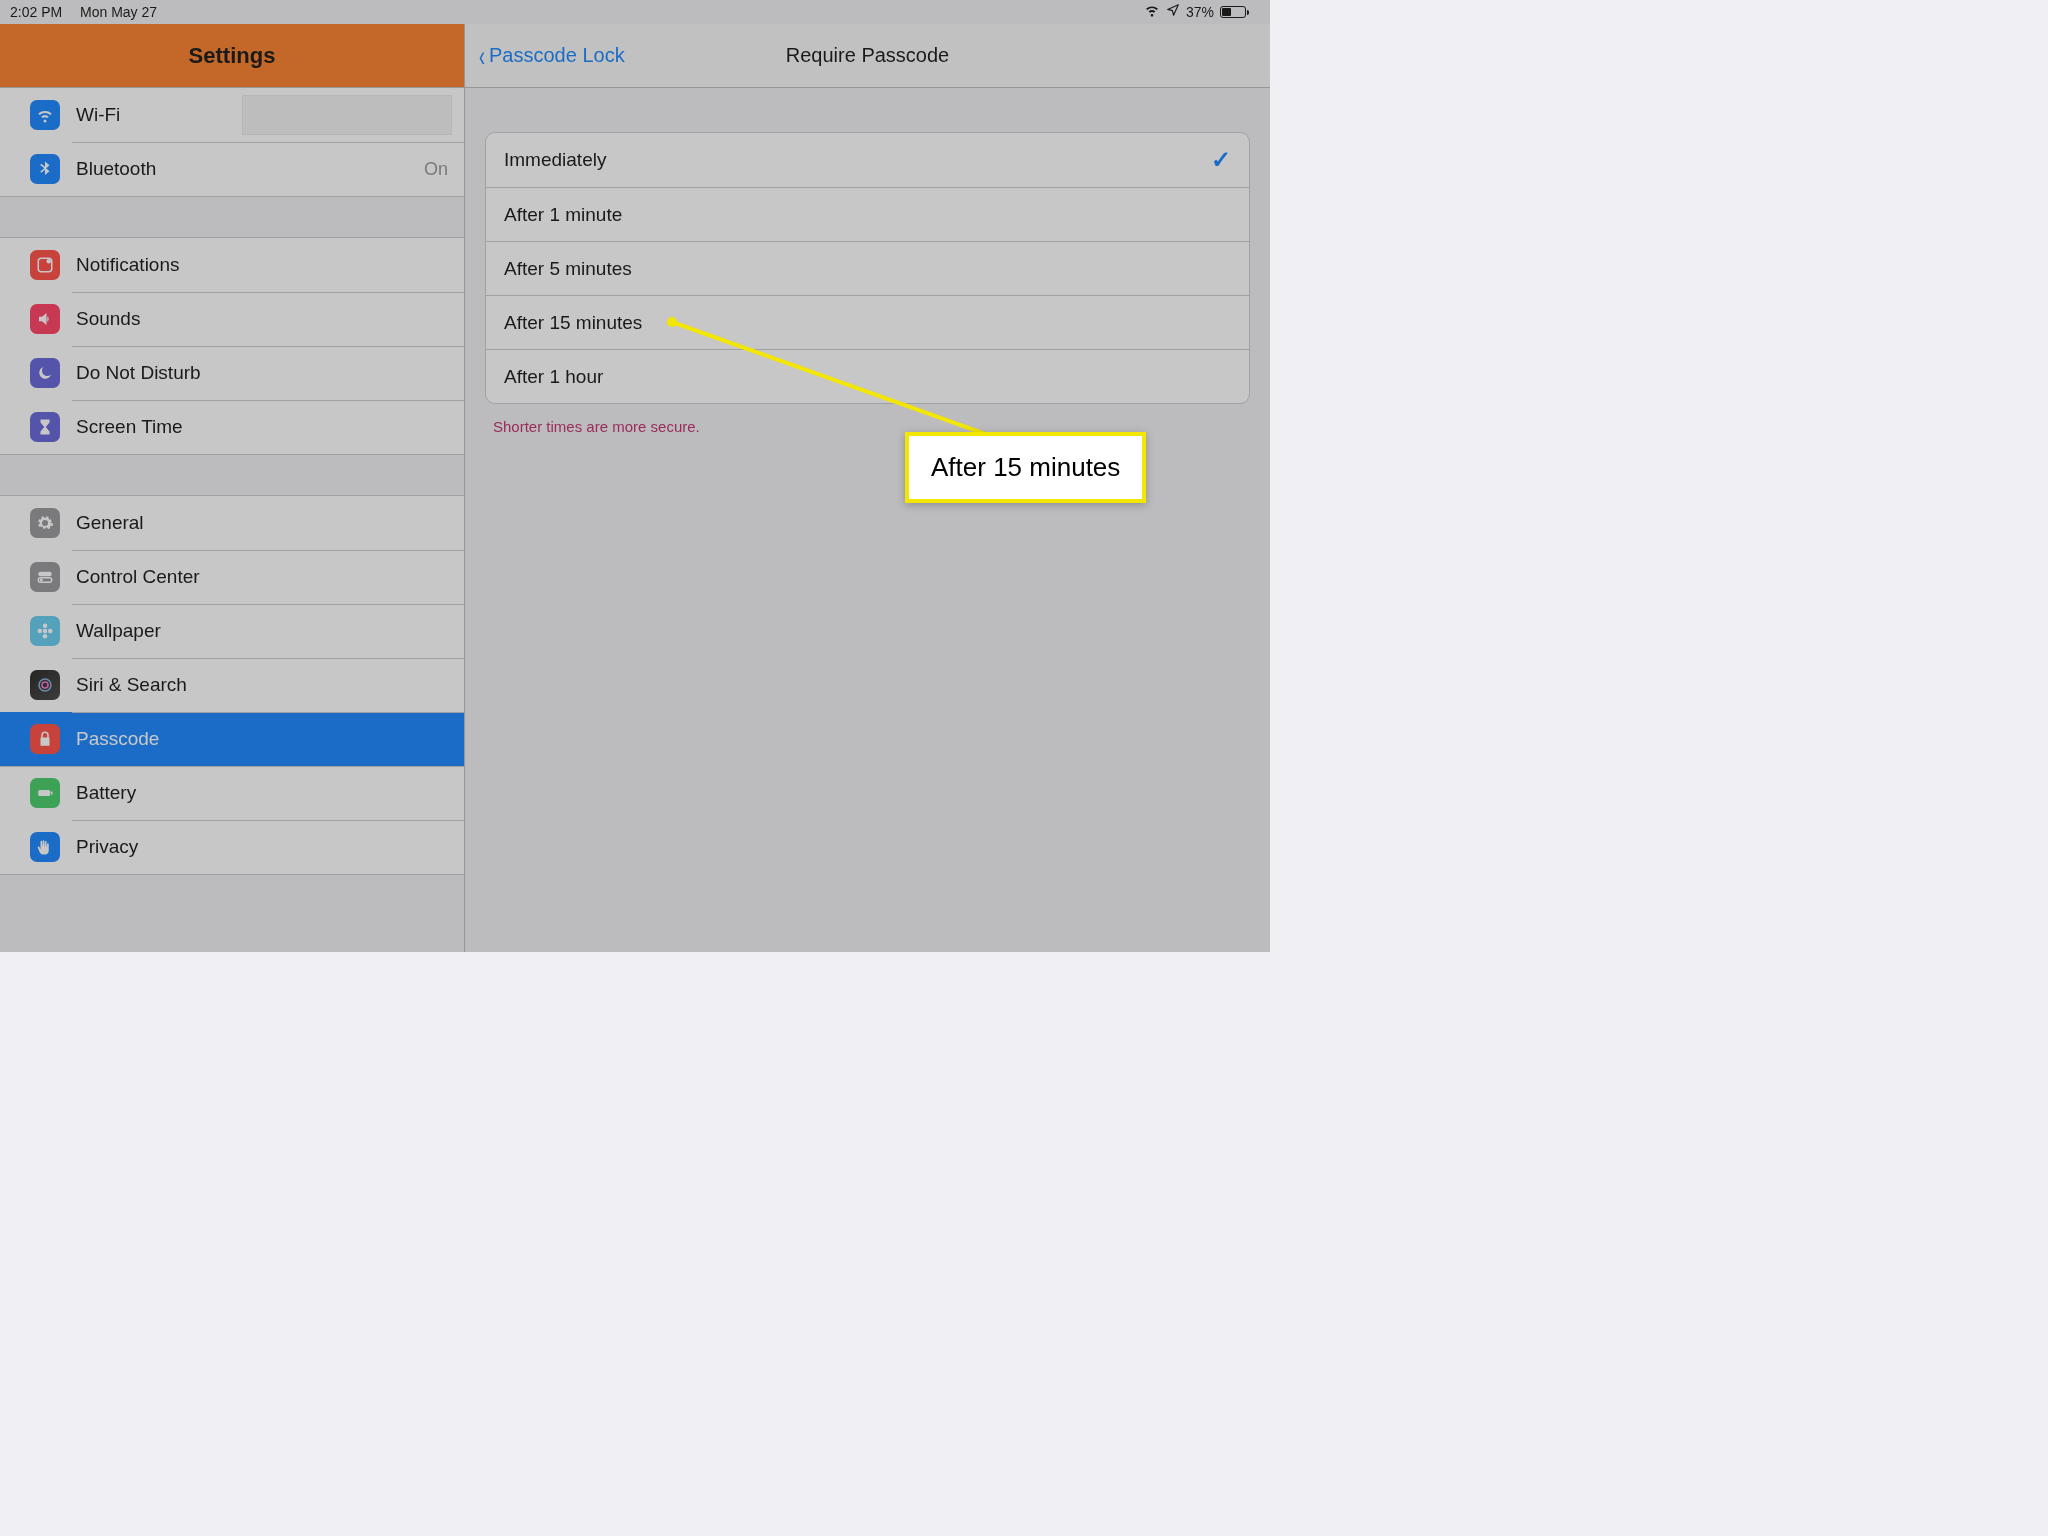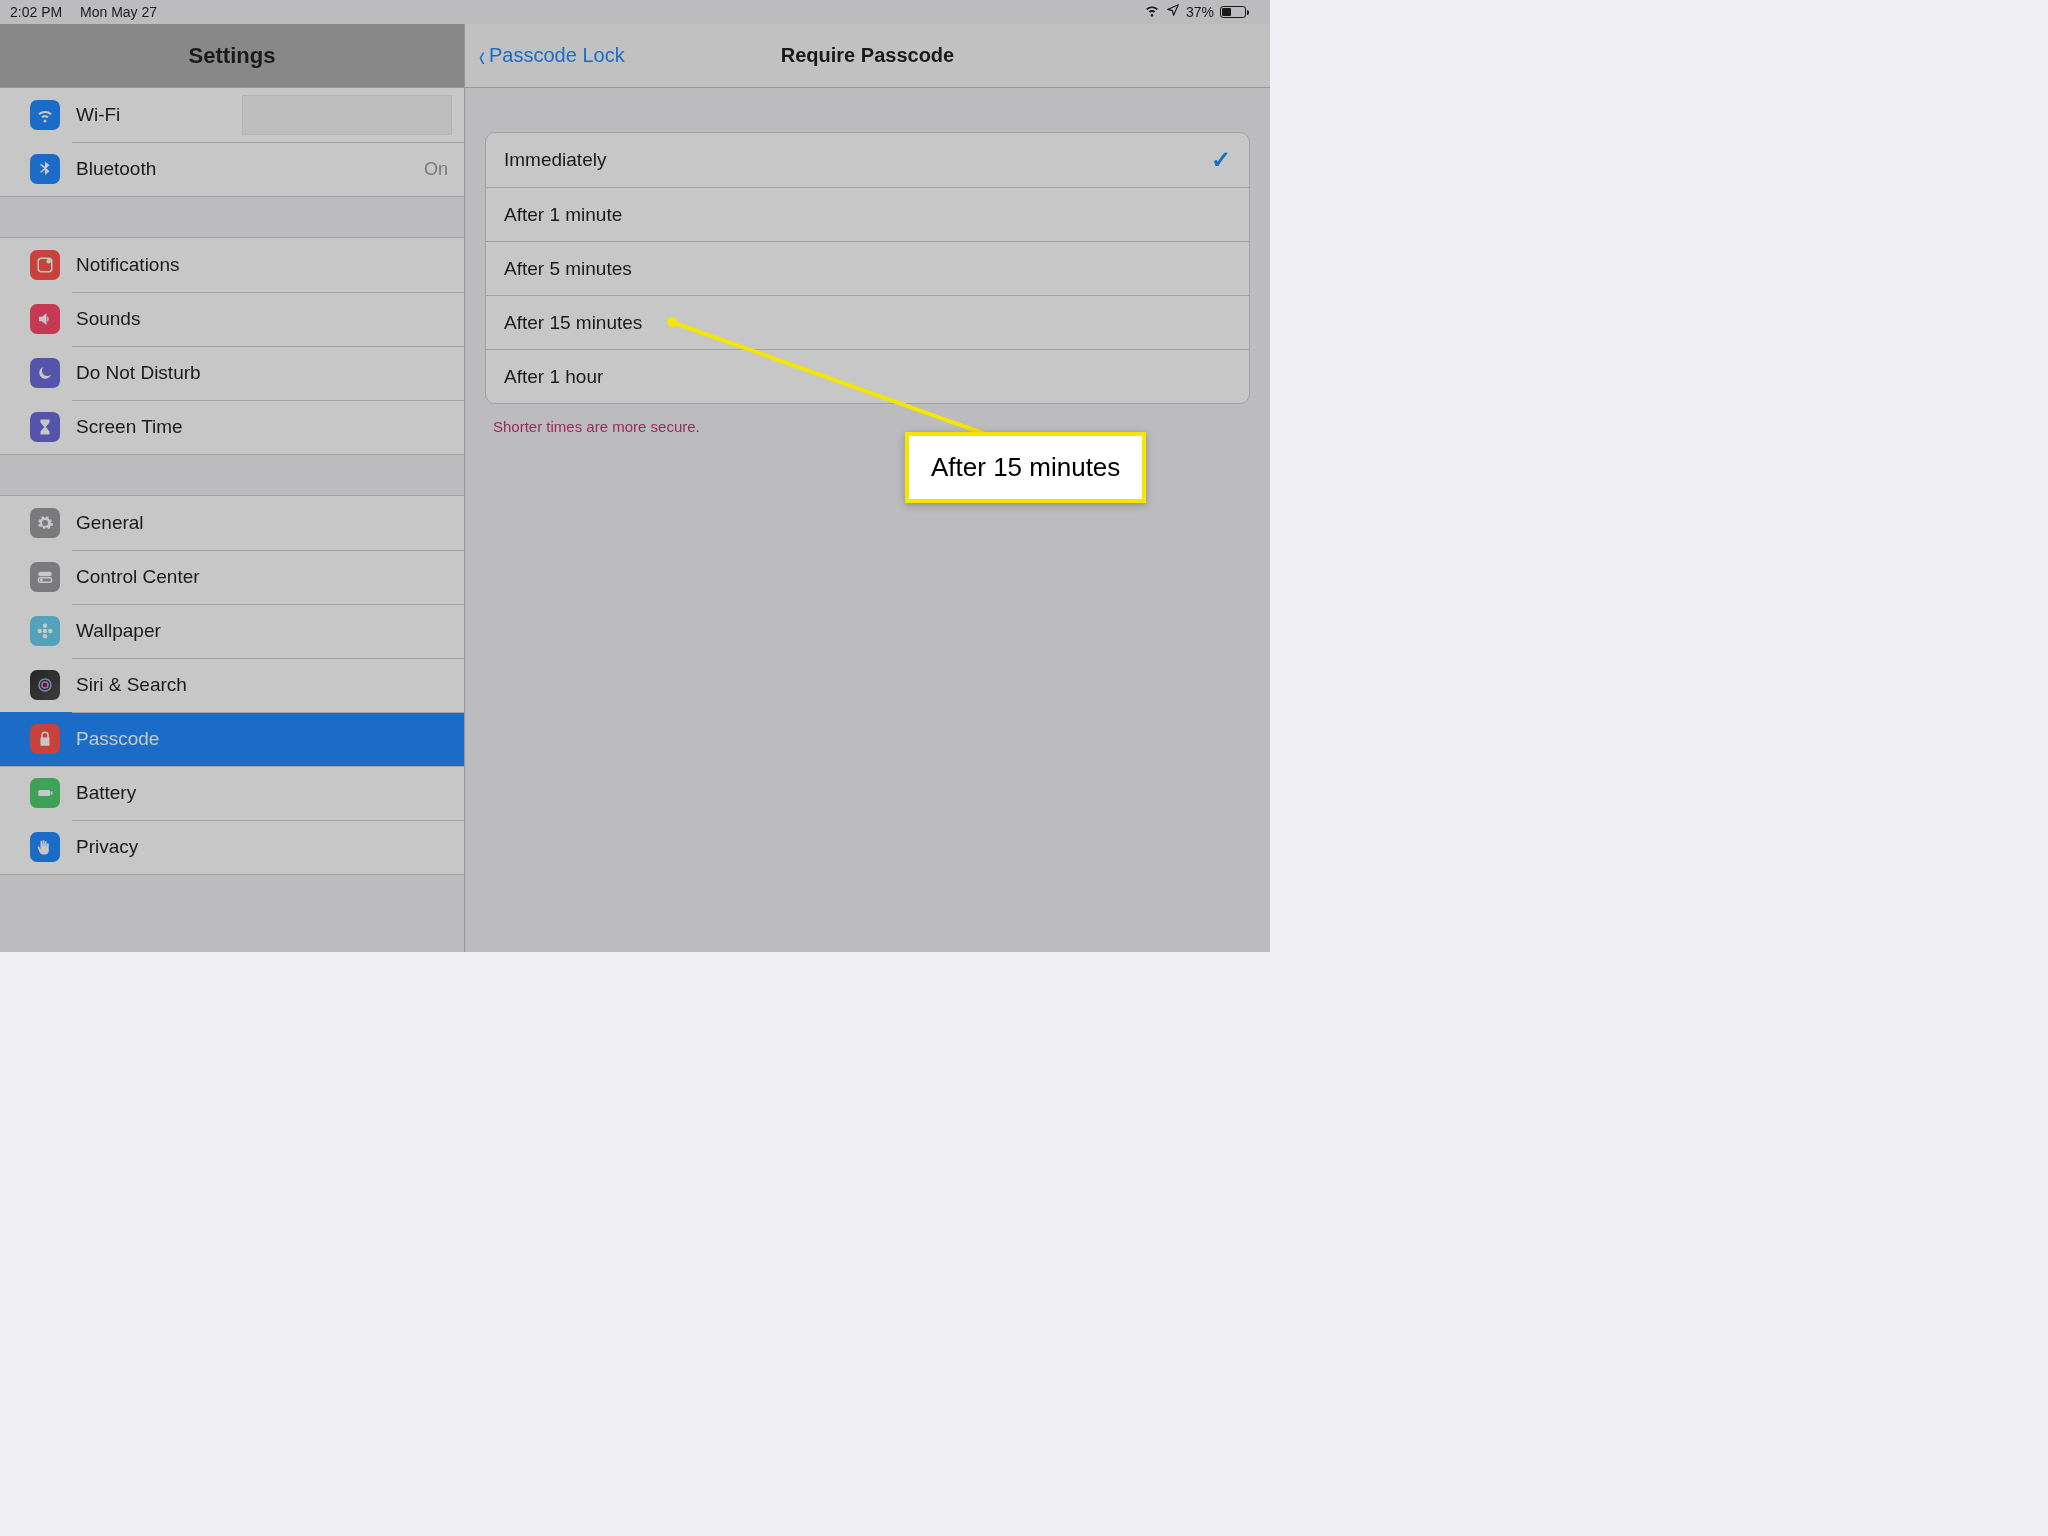--- a/index.html
+++ b/index.html
@@ -58,21 +58,21 @@
 
   
   .sidebar-header {
     height: 64px;
     border-bottom: 1px solid #b9b9bd;
     display: flex;
     align-items: center;
     justify-content: center;
     font-size: 22px;
     font-weight: 700;
-    background: #a3a3a3;
+    background: #f97316;
   }
 
   
   .group {
     background: #fff;
     border-top: 1px solid #c8c8cc;
     border-bottom: 1px solid #c8c8cc;
   }
   .group + .spacer { height: 40px; }
   .spacer { height: 40px; }
@@ -131,21 +131,21 @@
     height: 64px;
     border-bottom: 1px solid #b9b9bd;
     position: relative;
     display: flex;
     align-items: center;
     justify-content: center;
     background: #f7f7f8;
   }
   .detail-title {
     font-size: 20px;
-    font-weight: 700;
+    font-weight: 400;
   }
   .back-btn {
     position: absolute;
     left: 12px; top: 0; bottom: 0;
     display: flex; align-items: center;
     color: #007aff;
     font-size: 20px;
     cursor: pointer;
   }
   .back-chevron {

